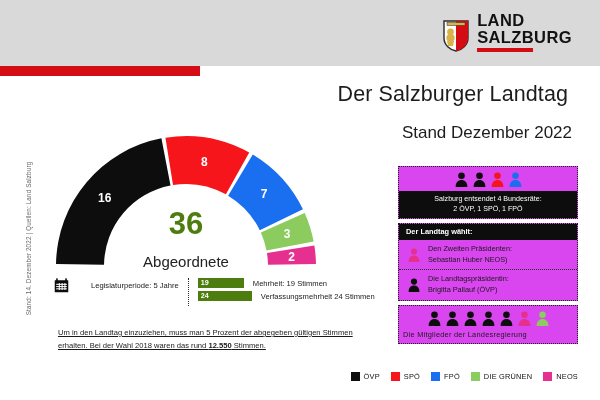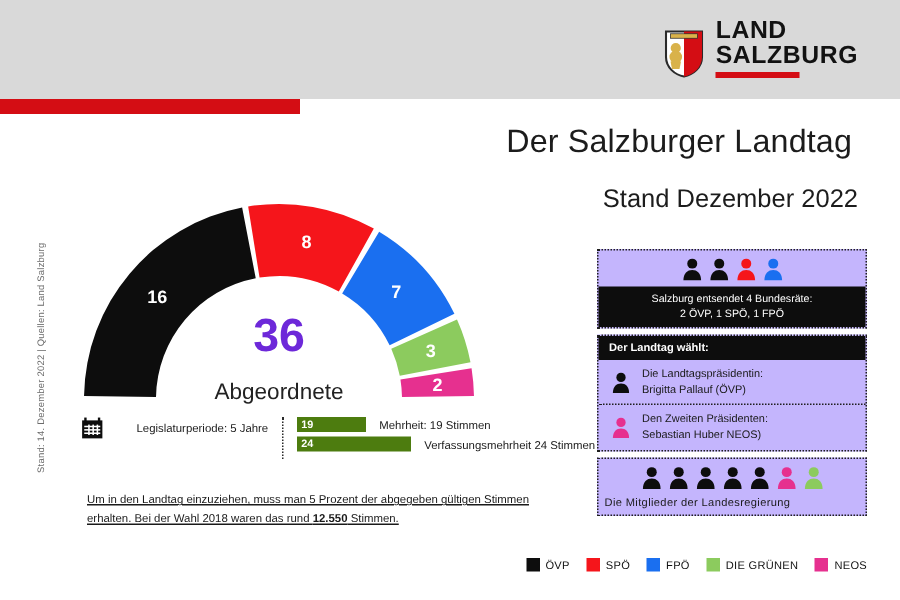--- a/index.html
+++ b/index.html
@@ -62,21 +62,21 @@
   .chart-area {
     position: absolute; left: 28px; top: 118px;
     width: 330px; height: 150px;
   }
   .chart-svg { display: block; }
   .donut-center {
     position: absolute; left: 0; top: 90px; width: 316px;
     text-align: center; pointer-events: none;
   }
   .donut-total {
-    font-size: 31px; font-weight: bold; color: #6d28d9; line-height: 1;
+    font-size: 31px; font-weight: bold; color: #4d7c0f; line-height: 1;
   }
   .donut-label {
     font-size: 15px; color: #222; margin-top: 14px;
   }
   .slice-num {
     font-size: 12px; font-weight: bold; fill: #ffffff;
     font-family: "Liberation Sans", sans-serif;
   }
 
   
@@ -108,21 +108,21 @@
     font-size: 7.6px; line-height: 1.75; color: #1a1a1a; text-decoration: underline;
   }
   .footnote b { font-weight: bold; }
 
   
   .right-panel {
     position: absolute; left: 398px; top: 166px; width: 180px;
   }
   .dbox {
     border: 1.4px dotted #1f1f1f;
-    background: #c4b5fd;
+    background: #d946ef;
     margin-bottom: 4px;
   }
   .people-row {
     display: flex; justify-content: center; align-items: flex-end;
     gap: 5px; padding: 5px 4px 4px 4px;
   }
   .person { width: 13px; height: 15px; display: block; }
   .black-strip {
     background: #0d0d0d; color: #ffffff; text-align: center;
     font-size: 7.1px; line-height: 1.45; padding: 3px 4px;
@@ -224,21 +224,21 @@
   <div class="dotted-sep"></div>
 
   <div class="bars-block">
     <div class="bar-line">
       <div class="bar" style="width:46px">
         <span class="bar-num">19</span>
       </div>
       <span class="bar-caption">Mehrheit: 19 Stimmen</span>
     </div>
     <div class="bar-line">
-      <div class="bar" style="width:76px">
+      <div class="bar" style="width:54px">
         <span class="bar-num">24</span>
       </div>
       <span class="bar-caption">Verfassungsmehrheit 24 Stimmen</span>
     </div>
   </div>
 </div>
 
 <div class="footnote">
   <span>Um in den Landtag einzuziehen, muss man 5 Prozent der abgegeben gültigen Stimmen erhalten. Bei der Wahl 2018 waren das rund </span><b>12.550</b><span> Stimmen.</span>
 </div>
@@ -265,42 +265,42 @@
         </svg>
       </div>
     <div class="black-strip">
       <div>Salzburg entsendet 4 Bundesräte:</div>
       <div>2 ÖVP, 1 SPÖ, 1 FPÖ</div>
     </div>
   </div>
 
   <div class="dbox">
     <div class="box-head">Der Landtag wählt:</div>
+
+    <div class="wahl-item">
+      <svg class="wahl-icon" viewBox="0 0 12 14">
+        <circle cx="6" cy="3.6" r="3.1" fill="#e6308f"></circle>
+        <path d="M0.6 14 C0.6 9.6 3 7.6 6 7.6 C9 7.6 11.4 9.6 11.4 14 Z" fill="#e6308f"></path>
+      </svg>
+      <div class="wahl-text">
+        <div>Den Zweiten Präsidenten:</div>
+        <div>Sebastian Huber NEOS)</div>
+      </div>
+    </div>
 
     <div class="wahl-item">
       <svg class="wahl-icon" viewBox="0 0 12 14">
         <circle cx="6" cy="3.6" r="3.1" fill="#0d0d0d"></circle>
         <path d="M0.6 14 C0.6 9.6 3 7.6 6 7.6 C9 7.6 11.4 9.6 11.4 14 Z" fill="#0d0d0d"></path>
       </svg>
       <div class="wahl-text">
         <div>Die Landtagspräsidentin:</div>
         <div>Brigitta Pallauf (ÖVP)</div>
       </div>
     </div>
-
-    <div class="wahl-item">
-      <svg class="wahl-icon" viewBox="0 0 12 14">
-        <circle cx="6" cy="3.6" r="3.1" fill="#e6308f"></circle>
-        <path d="M0.6 14 C0.6 9.6 3 7.6 6 7.6 C9 7.6 11.4 9.6 11.4 14 Z" fill="#e6308f"></path>
-      </svg>
-      <div class="wahl-text">
-        <div>Den Zweiten Präsidenten:</div>
-        <div>Sebastian Huber NEOS)</div>
-      </div>
-    </div>
   </div>
 
   <div class="dbox">
     <div class="people-row" id="regierung-people">
         <svg class="person" viewBox="0 0 12 14">
           <circle cx="6" cy="3.5" r="3.1" fill="#0d0d0d"></circle>
           <path d="M0.5 14 C0.5 9.5 3 7.5 6 7.5 C9 7.5 11.5 9.5 11.5 14 Z" fill="#0d0d0d"></path>
         </svg>
         <svg class="person" viewBox="0 0 12 14">
           <circle cx="6" cy="3.5" r="3.1" fill="#0d0d0d"></circle>

